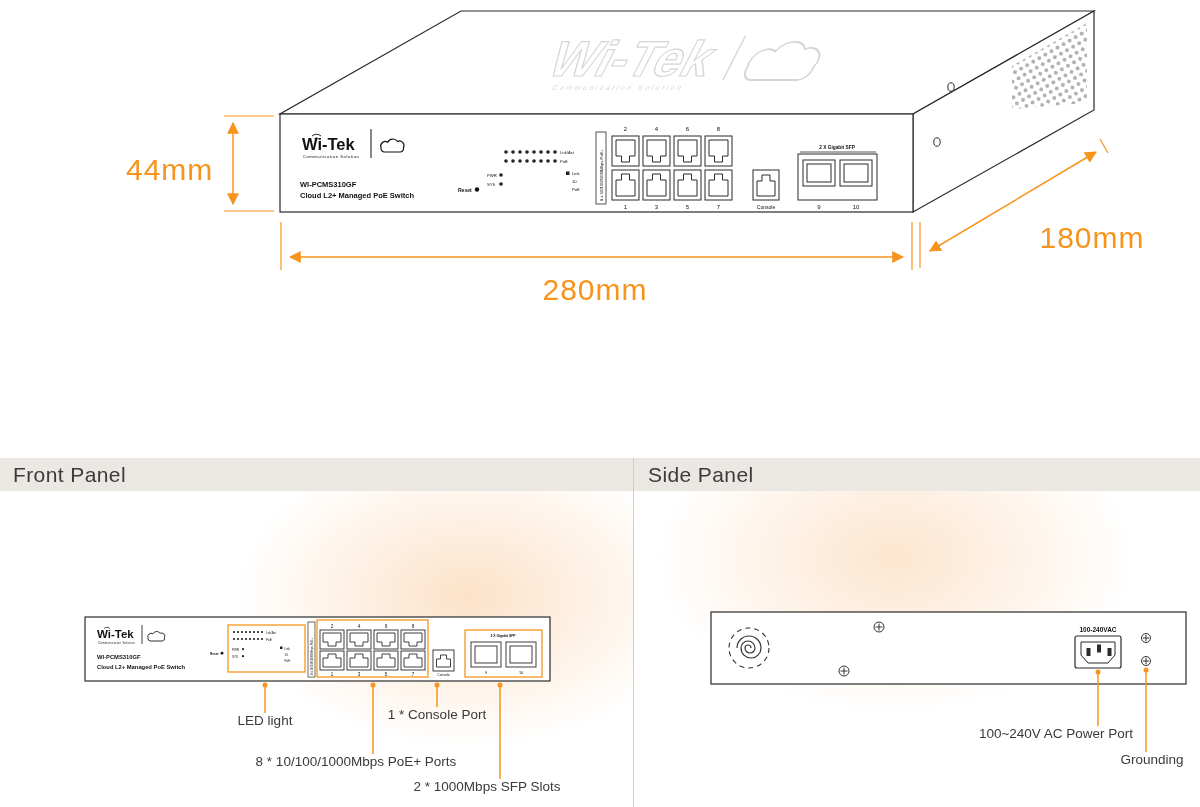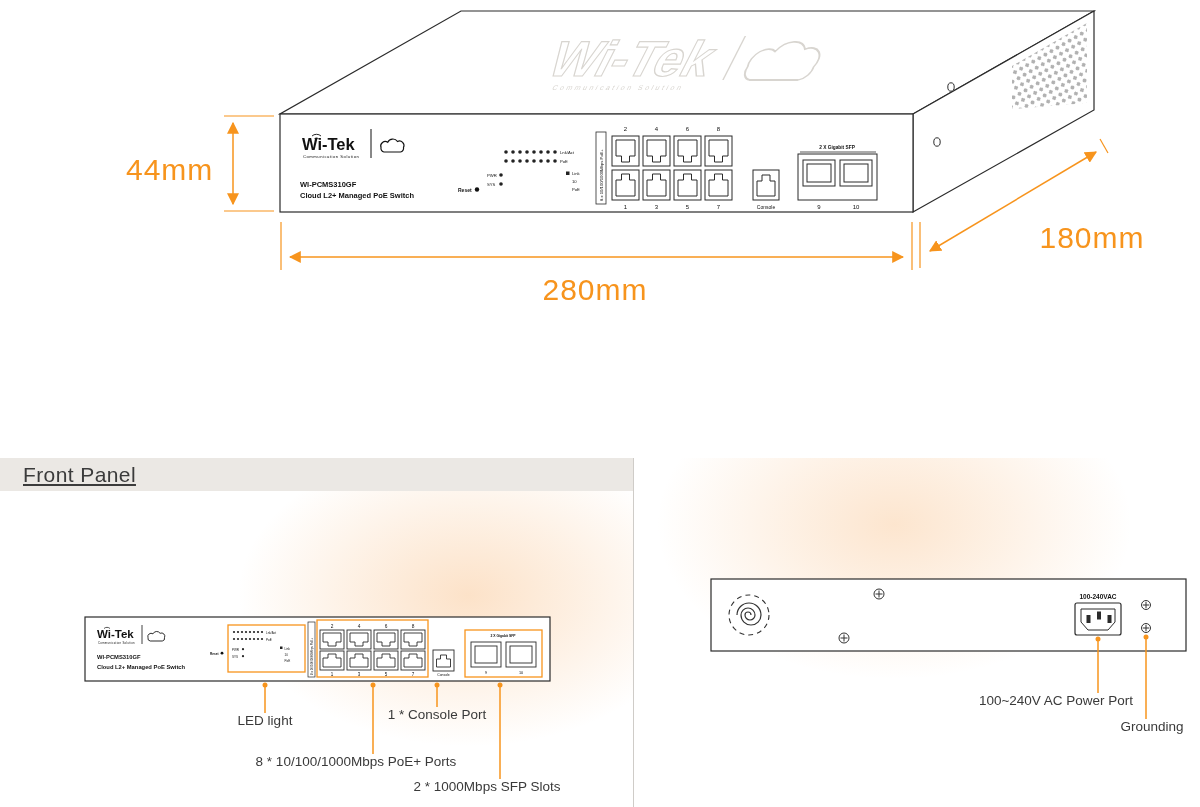--- a/index.html
+++ b/index.html
@@ -4,21 +4,21 @@
 <style>
   * { margin:0; padding:0; box-sizing:border-box; }
   html,body { width:1200px; height:807px; background:#fff; font-family:"Liberation Sans",sans-serif; overflow:hidden; }
   .page { position:relative; width:1200px; height:807px; background:#fff; }
   .iso-section { position:absolute; top:0; left:0; width:1200px; height:458px; }
   .bottom { position:absolute; top:458px; left:0; width:1200px; height:349px; display:flex; }
   .panel { position:relative; height:349px; background:#fff; }
   .panel.left { width:633px; }
   .panel.right { width:567px; border-left:1px solid #cfccc8; }
   .panel-header { height:33px; background:#ebe8e4; display:flex; align-items:center; font-size:21px; color:#3b3b3b; letter-spacing:0.4px; }
-  .panel.left  .panel-header { padding-left:23px;text-decoration:underline; }
+  .panel.left  .panel-header { padding-left:13px; }
   .panel.right .panel-header { padding-left:14px; }
   .panel-body { position:relative; width:100%; height:316px; }
   .glow { position:absolute; inset:0; pointer-events:none; }
   .glow.gl-left  { background:radial-gradient(ellipse 320px 210px at 74% 33%, rgba(247,170,95,0.34), rgba(255,255,255,0) 72%); }
   .glow.gl-right { background:radial-gradient(ellipse 330px 215px at 46% 21%, rgba(247,170,95,0.30), rgba(255,255,255,0) 72%); }
   svg { display:block; position:relative; }
   svg text { font-family:"Liberation Sans",sans-serif; }
   .dim { fill:#f7941d; font-size:30px; stroke:none; letter-spacing:1px; }
   .callout-text { fill:#3a3a3a; font-size:13.5px; stroke:none; }
   .ln { stroke:#2b2b2b; fill:#fff; }
@@ -345,20 +345,23 @@
           <g>
             <circle cx="500" cy="194" r="2.5" fill="#f7941d"></circle>
             <line x1="500" y1="196" x2="500" y2="288" stroke="#f7941d" stroke-width="1.5"></line>
             <text class="callout-text" x="487" y="300" text-anchor="middle">2 * 1000Mbps SFP Slots</text>
           </g>
         </svg>
       </div>
     </div>
 
     <div class="panel right">
+      <div class="panel-header">
+        <span>Side Panel</span>
+      </div>
       <div class="panel-body">
         <div class="glow gl-right"></div>
         <svg width="566" height="316" viewBox="0 0 566 316">
           <rect class="ln" x="77" y="121" width="475" height="72" stroke-width="1.2"></rect>
 
           <g fill="none" stroke="#333">
             <circle cx="115" cy="157" r="20" stroke-width="1.1" stroke-dasharray="5 4"></circle>
             <path d="M103,157 A12,12 0 0 1 127,157 A10,10 0 0 1 107,157 A7,7 0 0 1 121,157 A5,5 0 0 1 111,157 A3,3 0 0 1 117,157" stroke-width="1.2"></path>
           </g>
 

